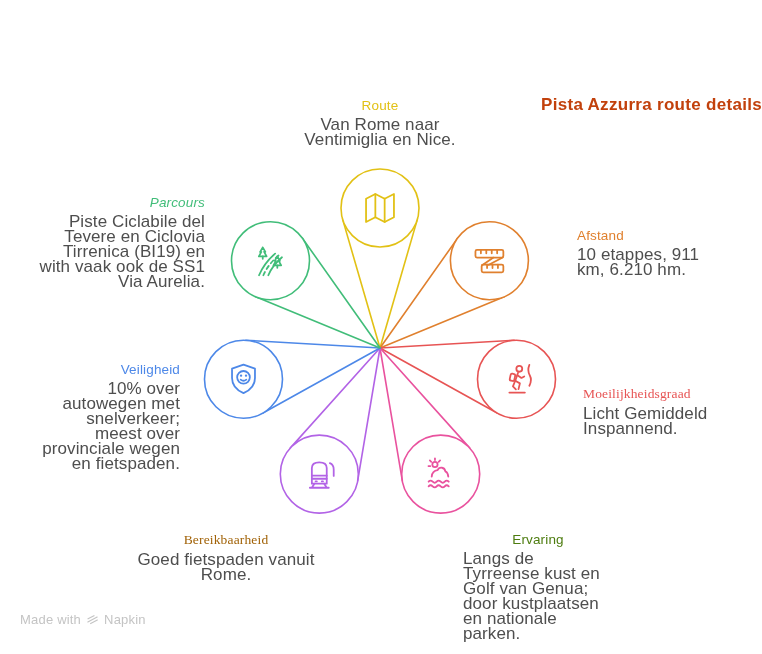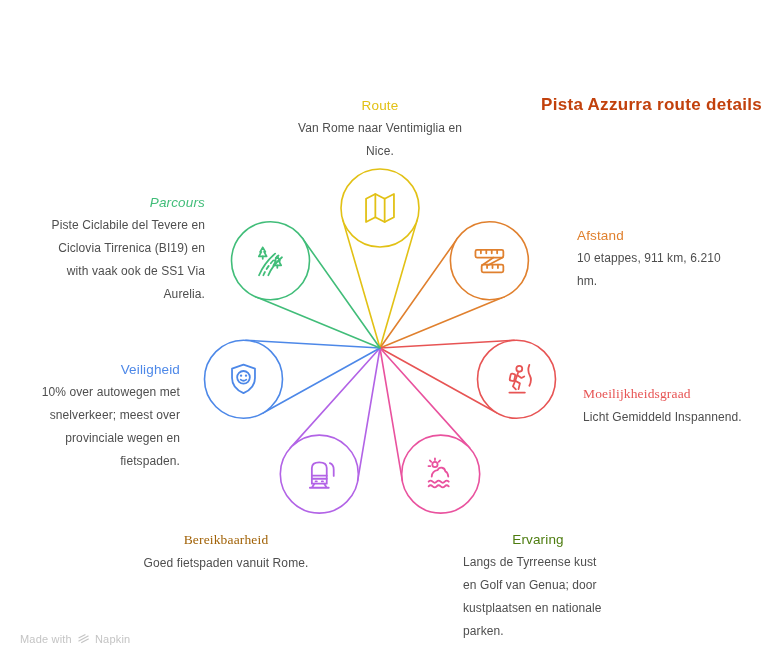--- a/index.html
+++ b/index.html
@@ -10,27 +10,27 @@
   .page-title{
     position:absolute;top:47px;left:0;width:762px;text-align:right;
     font-size:17px;font-weight:700;color:#c2410c;letter-spacing:.3px;margin-top:48px;
   }
   .diagram-svg{position:absolute;left:0;top:0;}
   .node-art{fill:none;stroke-width:1.6;stroke-linecap:round;stroke-linejoin:round;}
   .node-circle{fill:#ffffff;stroke-width:1.6;}
   .icon{stroke-width:1.15;fill:none;}
   .node-block{position:absolute;}
   .node-label{font-size:13.5px;font-weight:500;letter-spacing:.15px;margin-bottom:4px;}
-  .node-desc{font-size:12px;line-height:23px;color:#4e4e4e;letter-spacing:.1px;}
+  .node-desc{font-size:17px;line-height:15px;color:#4e4e4e;letter-spacing:.1px;}
   .align-c{text-align:center;}
   .align-r{text-align:right;}
   .label-c{display:block;text-align:center;}
   .footer{
     position:absolute;left:20px;top:612px;display:flex;align-items:center;gap:5px;
-    color:#c4c4c4;font-size:11px;letter-spacing:.2px;margin-top:20px;
+    color:#c4c4c4;font-size:13px;letter-spacing:.2px;
   }
   .footer svg{display:block;}
 </style>
 </head>
 <body>
 
 <div class="canvas">
 
   <div class="page-title">Pista Azzurra route details</div>
 

